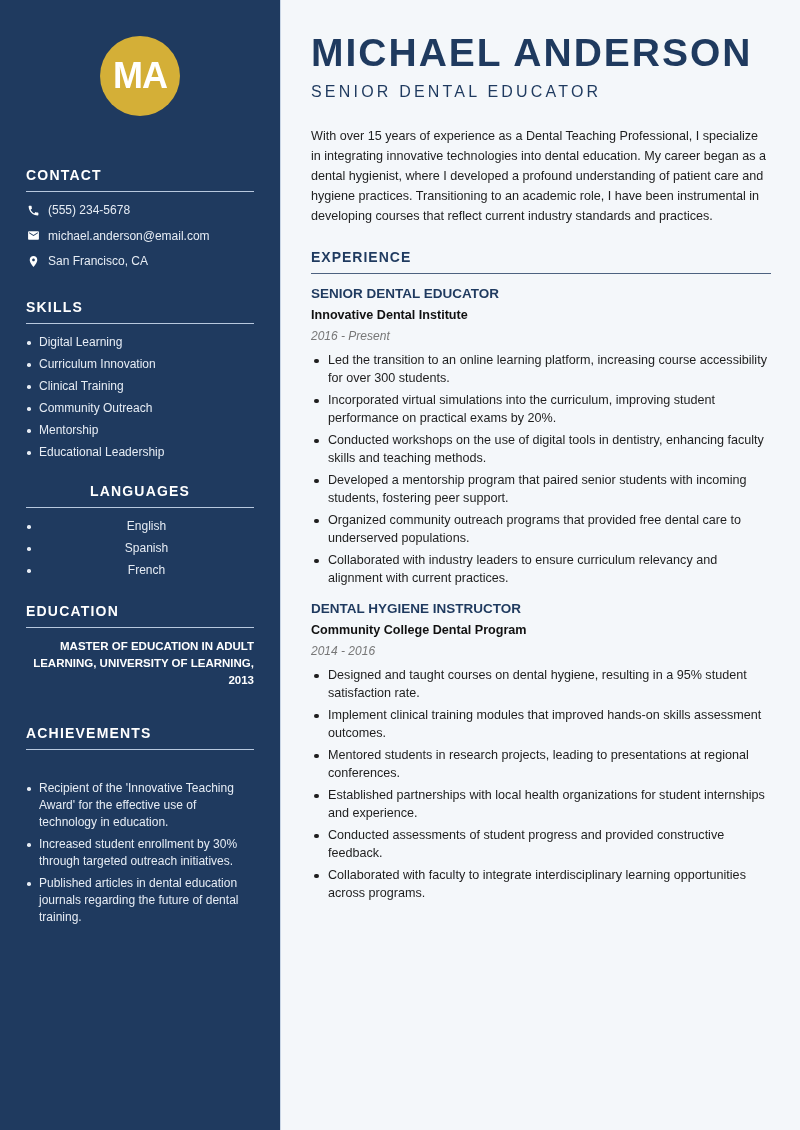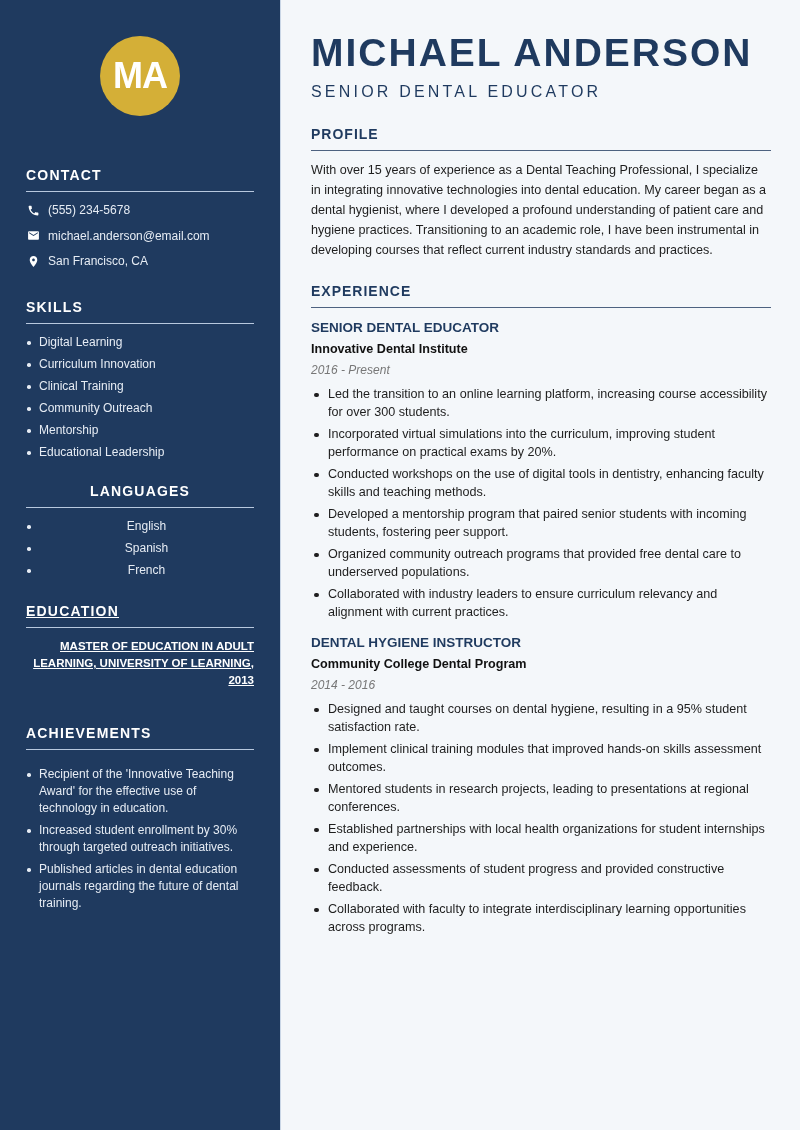--- a/index.html
+++ b/index.html
@@ -12,24 +12,24 @@
     .side-title { font-size: 14px; font-weight: bold; letter-spacing: 1.2px; color: #ffffff; padding-bottom: 8px; border-bottom: 1.5px solid #b8c8de; margin-bottom: 10px; }
     .contact-section { margin-top: 51px; }
     .contact-item { display: flex; align-items: center; font-size: 12px; color: #e6ecf4; height: 16px; margin-bottom: 9.5px; }
     .contact-item .ic { width: 14px; height: 14px; margin-right: 8px; display: inline-flex; align-items: center; justify-content: center; }
     .contact-item svg { width: 13px; height: 13px; fill: #ffffff; }
     .bullets { list-style: none; }
     .bullets li { position: relative; padding-left: 13px; font-size: 12px; color: #e6ecf4; line-height: 17px; margin-bottom: 5px; }
     .bullets li::before { content: ""; position: absolute; left: 1px; top: 7px; width: 3.5px; height: 3.5px; border-radius: 50%; background: #e6ecf4; }
     .skills-section { margin-top: 30px; }
     .lang-section { margin-top: 22px; text-align: center; }
-    .edu-section { margin-top: 24px; text-decoration: underline; }
+    .edu-section { margin-top: 24px; }
     .edu-text { font-size: 11.5px; font-weight: bold; color: #ffffff; line-height: 17px; text-transform: uppercase; margin-top: 2px; text-align: right; }
     .ach-section { margin-top: 36px; }
-    .ach-section .side-title { margin-bottom: 16px; }
+    .ach-section .side-title { margin-bottom: 30px; }
     .ach-section .bullets li { line-height: 17px; margin-bottom: 5px; }
 
     .main { width: 520px; height: 1130px; padding: 30px 29px 0 30px; border-left: 1px solid #c9d6e6; }
     .name { font-size: 39px; font-weight: bold; color: #1f3a5f; letter-spacing: 2px; line-height: 46px; }
     .role { font-size: 16px; color: #1f3a5f; letter-spacing: 3.2px; margin-top: 6px; line-height: 20px; }
     .main-title { font-size: 14px; font-weight: bold; color: #1f3a5f; letter-spacing: 1px; padding-bottom: 8px; border-bottom: 1.5px solid #4d6280; margin-bottom: 9px; }
     .profile-section { margin-top: 24px; }
     .profile-text { font-size: 12.6px; line-height: 20px; color: #1e1e1e; }
     .exp-section { margin-top: 23px; }
     .exp-section .main-title { margin-bottom: 11px; }
@@ -112,21 +112,20 @@
         <li>Published articles in dental education journals regarding the future of dental training.</li>
       </ul>
     </section>
   </aside>
 
   <main class="main">
     <h1 class="name">MICHAEL ANDERSON</h1>
     <div class="role">SENIOR DENTAL EDUCATOR</div>
 
     <section class="profile-section">
-      <h2 class="main-title">PROFILE</h2>
       <p class="profile-text">With over 15 years of experience as a Dental Teaching Professional, I specialize in integrating innovative technologies into dental education. My career began as a dental hygienist, where I developed a profound understanding of patient care and hygiene practices. Transitioning to an academic role, I have been instrumental in developing courses that reflect current industry standards and practices.</p>
     </section>
 
     <section class="exp-section">
       <h2 class="main-title">EXPERIENCE</h2>
 
       <div class="job">
         <div class="job-title">SENIOR DENTAL EDUCATOR</div>
         <div class="job-company">Innovative Dental Institute</div>
         <div class="job-dates">2016 - Present</div>

